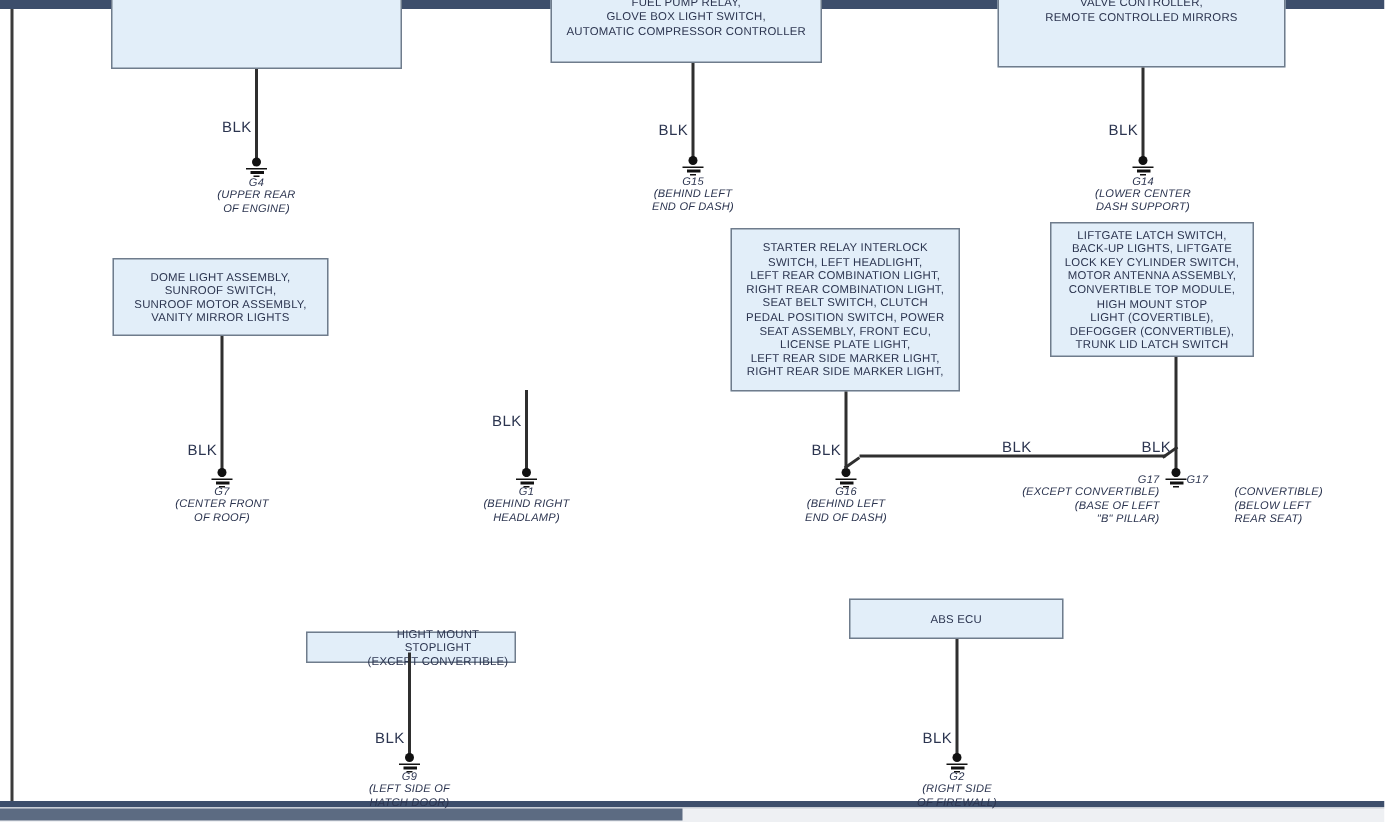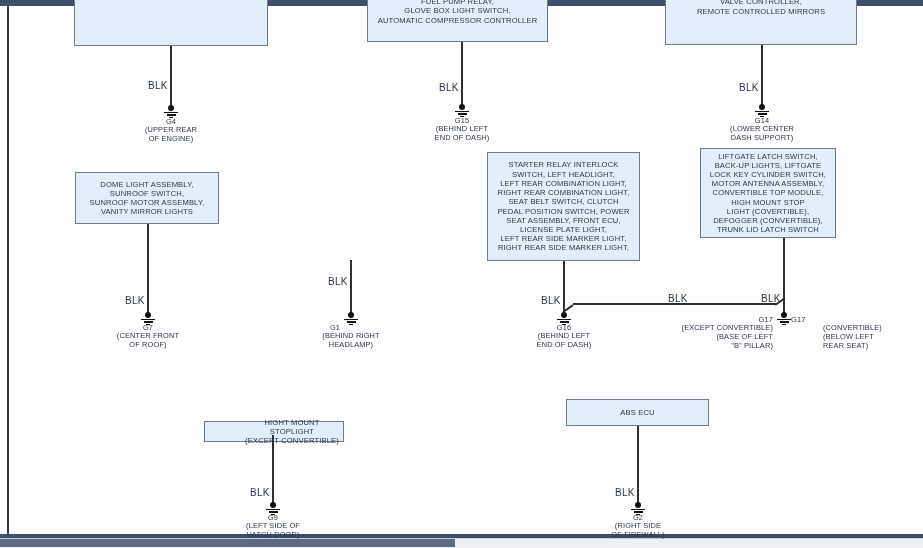--- a/index.html
+++ b/index.html
@@ -100,20 +100,21 @@
 
   
   .gcap{
     position:absolute;
     font-size:7.4px;
     line-height:8.8px;
     color:#2c3550;
     letter-spacing:.15px;
     text-align:center;
     white-space:pre-line;
+    font-style:italic;
   }
   .gcap.left{text-align:left;}
   .gcap.right{text-align:right;}
 </style>
 </head>
 <body>
 
 <div id="sheet">
 
   <div class="top-bar"></div>
@@ -184,21 +185,21 @@
 OF ROOF)</div>
 
   <div class="wire-v" style="left:350px;top:260px;height:58px;"></div>
   <div class="wlabel" style="left:328px;top:276px;">BLK</div>
   <div class="gnd" style="left:343px;top:312px;">
     <div class="dot"></div>
       <div class="b1"></div>
       <div class="b2"></div>
       <div class="b3"></div>
   </div>
-  <div class="gcap" style="left:284px;top:324px;width:102px;">G1</div>
+  <div class="gcap" style="left:300px;top:324px;width:102px;">G1</div>
   <div class="gcap" style="left:300px;top:332px;width:102px;">(BEHIND RIGHT
 HEADLAMP)</div>
 
   <div class="box" style="left:487px;top:152px;width:153px;height:109px;">STARTER RELAY INTERLOCK
 SWITCH, LEFT HEADLIGHT,
 LEFT REAR COMBINATION LIGHT,
 RIGHT REAR COMBINATION LIGHT,
 SEAT BELT SWITCH, CLUTCH
 PEDAL POSITION SWITCH, POWER
 SEAT ASSEMBLY, FRONT ECU,

